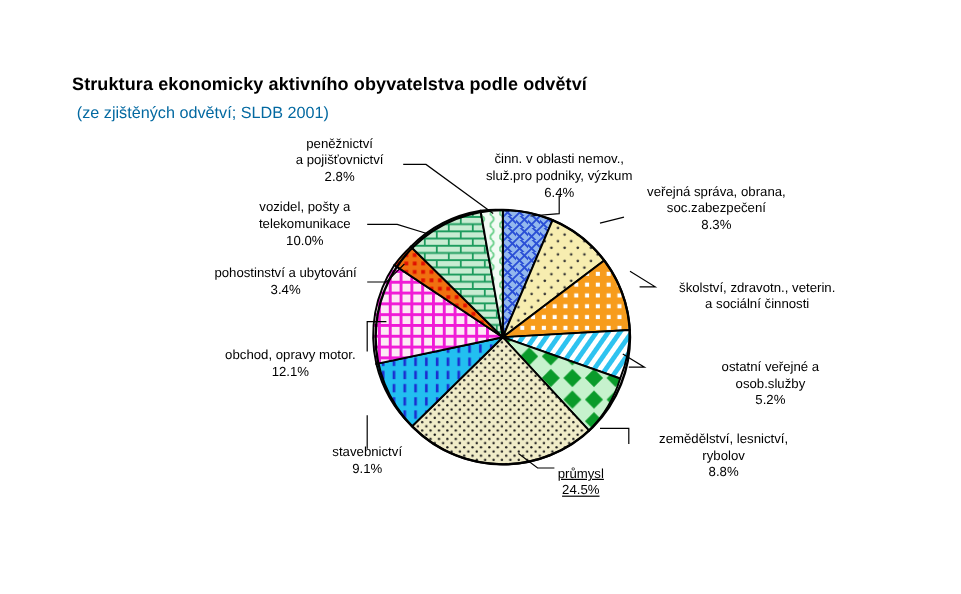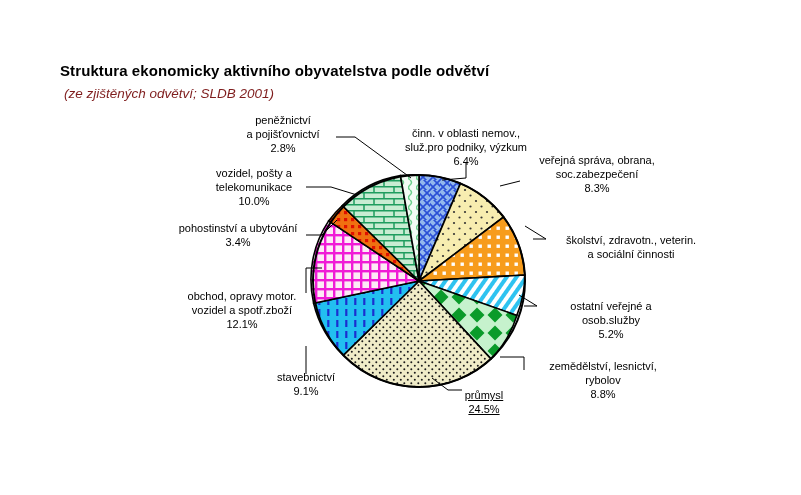--- a/index.html
+++ b/index.html
@@ -29,23 +29,22 @@
     color: #000000;
     white-space: nowrap;
     letter-spacing: 0.1px;
   }
   .title-sub {
     position: absolute;
     left: 64px;
     top: 86px;
     font-size: 13.5px;
     font-weight: normal;
-    color: #7f1d1d;
+    color: #0369a1;
     white-space: nowrap;
-    font-style: italic;
   }
   .lbl {
     position: absolute;
     font-size: 11px;
     color: #000000;
     line-height: 14px;
     white-space: nowrap;
   }
   .lbl .ln { display: block; }
   .lbl.ta-c { text-align: center; }
@@ -187,21 +186,21 @@
     <span class="ln">veřejná správa, obrana,</span>
     <span class="ln">soc.zabezpečení</span>
     <span class="ln">8.3%</span>
   </div>
 
   <div class="lbl ta-c" style="left:541px; top:233px; width:180px;">
     <span class="ln">školství, zdravotn., veterin.</span>
     <span class="ln">a sociální činnosti</span>
   </div>
 
-  <div class="lbl ta-c" style="left:541px; top:299px; width:140px;">
+  <div class="lbl ta-c" style="left:572px; top:299px; width:140px;">
     <span class="ln">ostatní veřejné a</span>
     <span class="ln">osob.služby</span>
     <span class="ln">5.2%</span>
   </div>
 
   <div class="lbl ta-c" style="left:527px; top:359px; width:152px;">
     <span class="ln">zemědělství, lesnictví,</span>
     <span class="ln">rybolov</span>
     <span class="ln">8.8%</span>
   </div>
@@ -211,21 +210,20 @@
     <span class="ln">24.5%</span>
   </div>
 
   <div class="lbl ta-c" style="left:238px; top:370px; width:136px;">
     <span class="ln">stavebnictví</span>
     <span class="ln">9.1%</span>
   </div>
 
   <div class="lbl ta-c" style="left:166px; top:289px; width:152px;">
     <span class="ln">obchod, opravy motor.</span>
-    <span class="ln">vozidel a spotř.zboží</span>
     <span class="ln">12.1%</span>
   </div>
 
   <div class="lbl ta-c" style="left:156px; top:221px; width:164px;">
     <span class="ln">pohostinství a ubytování</span>
     <span class="ln">3.4%</span>
   </div>
 
   <div class="lbl ta-c" style="left:186px; top:166px; width:136px;">
     <span class="ln">vozidel, pošty a</span>

